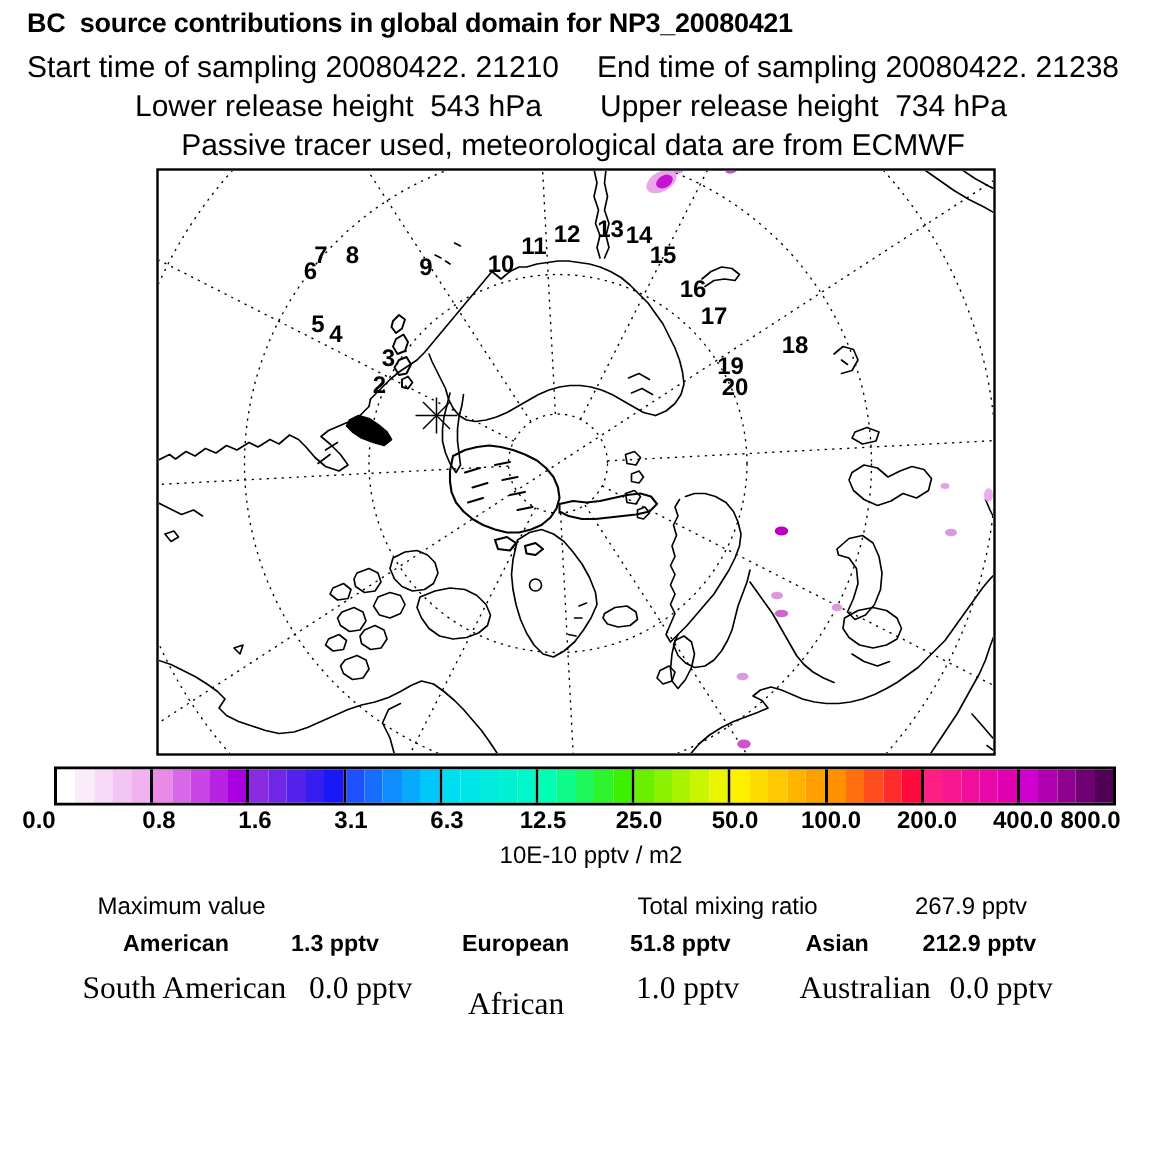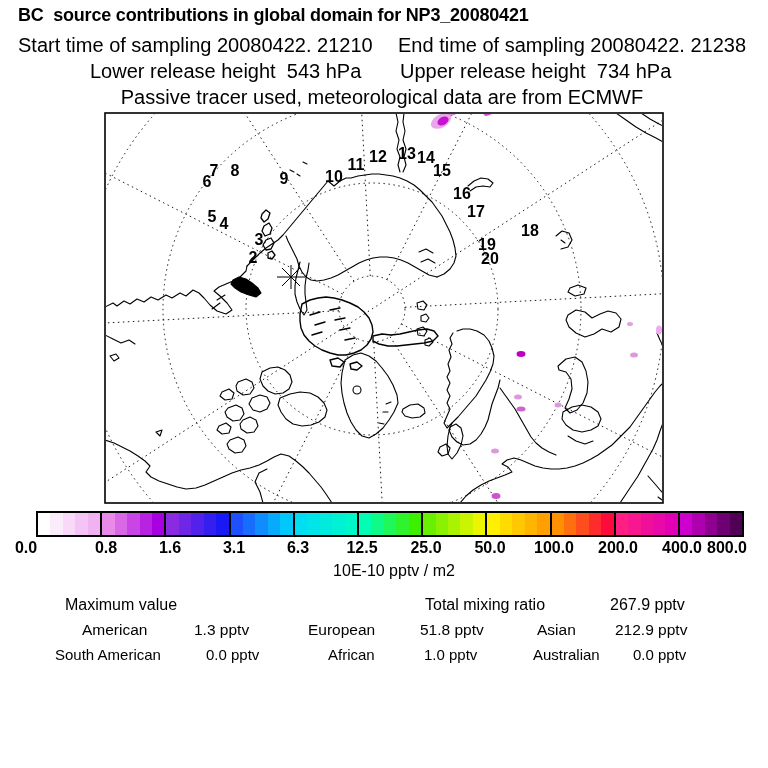--- a/index.html
+++ b/index.html
@@ -13,22 +13,22 @@
   #colorbar{position:absolute;left:36px;top:511px;width:704px;height:22px;border:2px solid #000;display:flex;}
   .cb-seg{flex:1;display:flex;border-right:2px solid #000;}
   .cb-seg:last-child{border-right:none;}
   .cb-step{flex:1;}
   #colorbar-ticks{position:absolute;left:0;top:539px;width:768px;height:18px;}
   .cb-tick{position:absolute;transform:translateX(-50%);font-size:16px;font-weight:bold;white-space:pre;}
   .unit-label{top:562px;left:0;width:768px;text-align:center;padding-left:10px;font-size:16px;}
   .stats-row{position:absolute;left:0;width:768px;height:18px;font-size:16px;}
   .stat-item{position:absolute;white-space:pre;}
   #stats-row-1{top:596px;}
-  #stats-row-2{top:621px;font-size:15.5px;}
-  #stats-row-3{top:646px;font-size:15px;}
+  #stats-row-2{top:621px;font-size:15.5px;font-weight:bold;}
+  #stats-row-3{top:646px;font-size:21px;font-family:Liberation Serif, serif;}
 </style>
 </head>
 <body>
 
 <div class="abs hdr-title" style="left:18px;top:5px;">BC  source contributions in global domain for NP3_20080421</div>
 
 <div class="abs hdr-line" style="left:18px;top:34px;">Start time of sampling 20080422. 21210</div>
 <div class="abs hdr-line" style="left:398px;top:34px;">End time of sampling 20080422. 21238</div>
 
 <div class="abs hdr-line" style="left:90px;top:60px;">Lower release height  543 hPa</div>
@@ -298,17 +298,17 @@
     <span class="stat-item" style="left: 82px;">American</span>
     <span class="stat-item" style="left: 194px;">1.3 pptv</span>
     <span class="stat-item" style="left: 308px;">European</span>
     <span class="stat-item" style="left: 420px;">51.8 pptv</span>
     <span class="stat-item" style="left: 537px;">Asian</span>
     <span class="stat-item" style="left: 615px;">212.9 pptv</span>
   </div>
 <div class="stats-row" id="stats-row-3">
     <span class="stat-item" style="left: 55px;">South American</span>
     <span class="stat-item" style="left: 206px;">0.0 pptv</span>
-    <span class="stat-item" style="left: 328px;">African</span>
+    <span class="stat-item" style="left: 312px; margin-top: 11px;">African</span>
     <span class="stat-item" style="left: 424px;">1.0 pptv</span>
     <span class="stat-item" style="left: 533px;">Australian</span>
     <span class="stat-item" style="left: 633px;">0.0 pptv</span>
   </div>
 
 </body></html>

